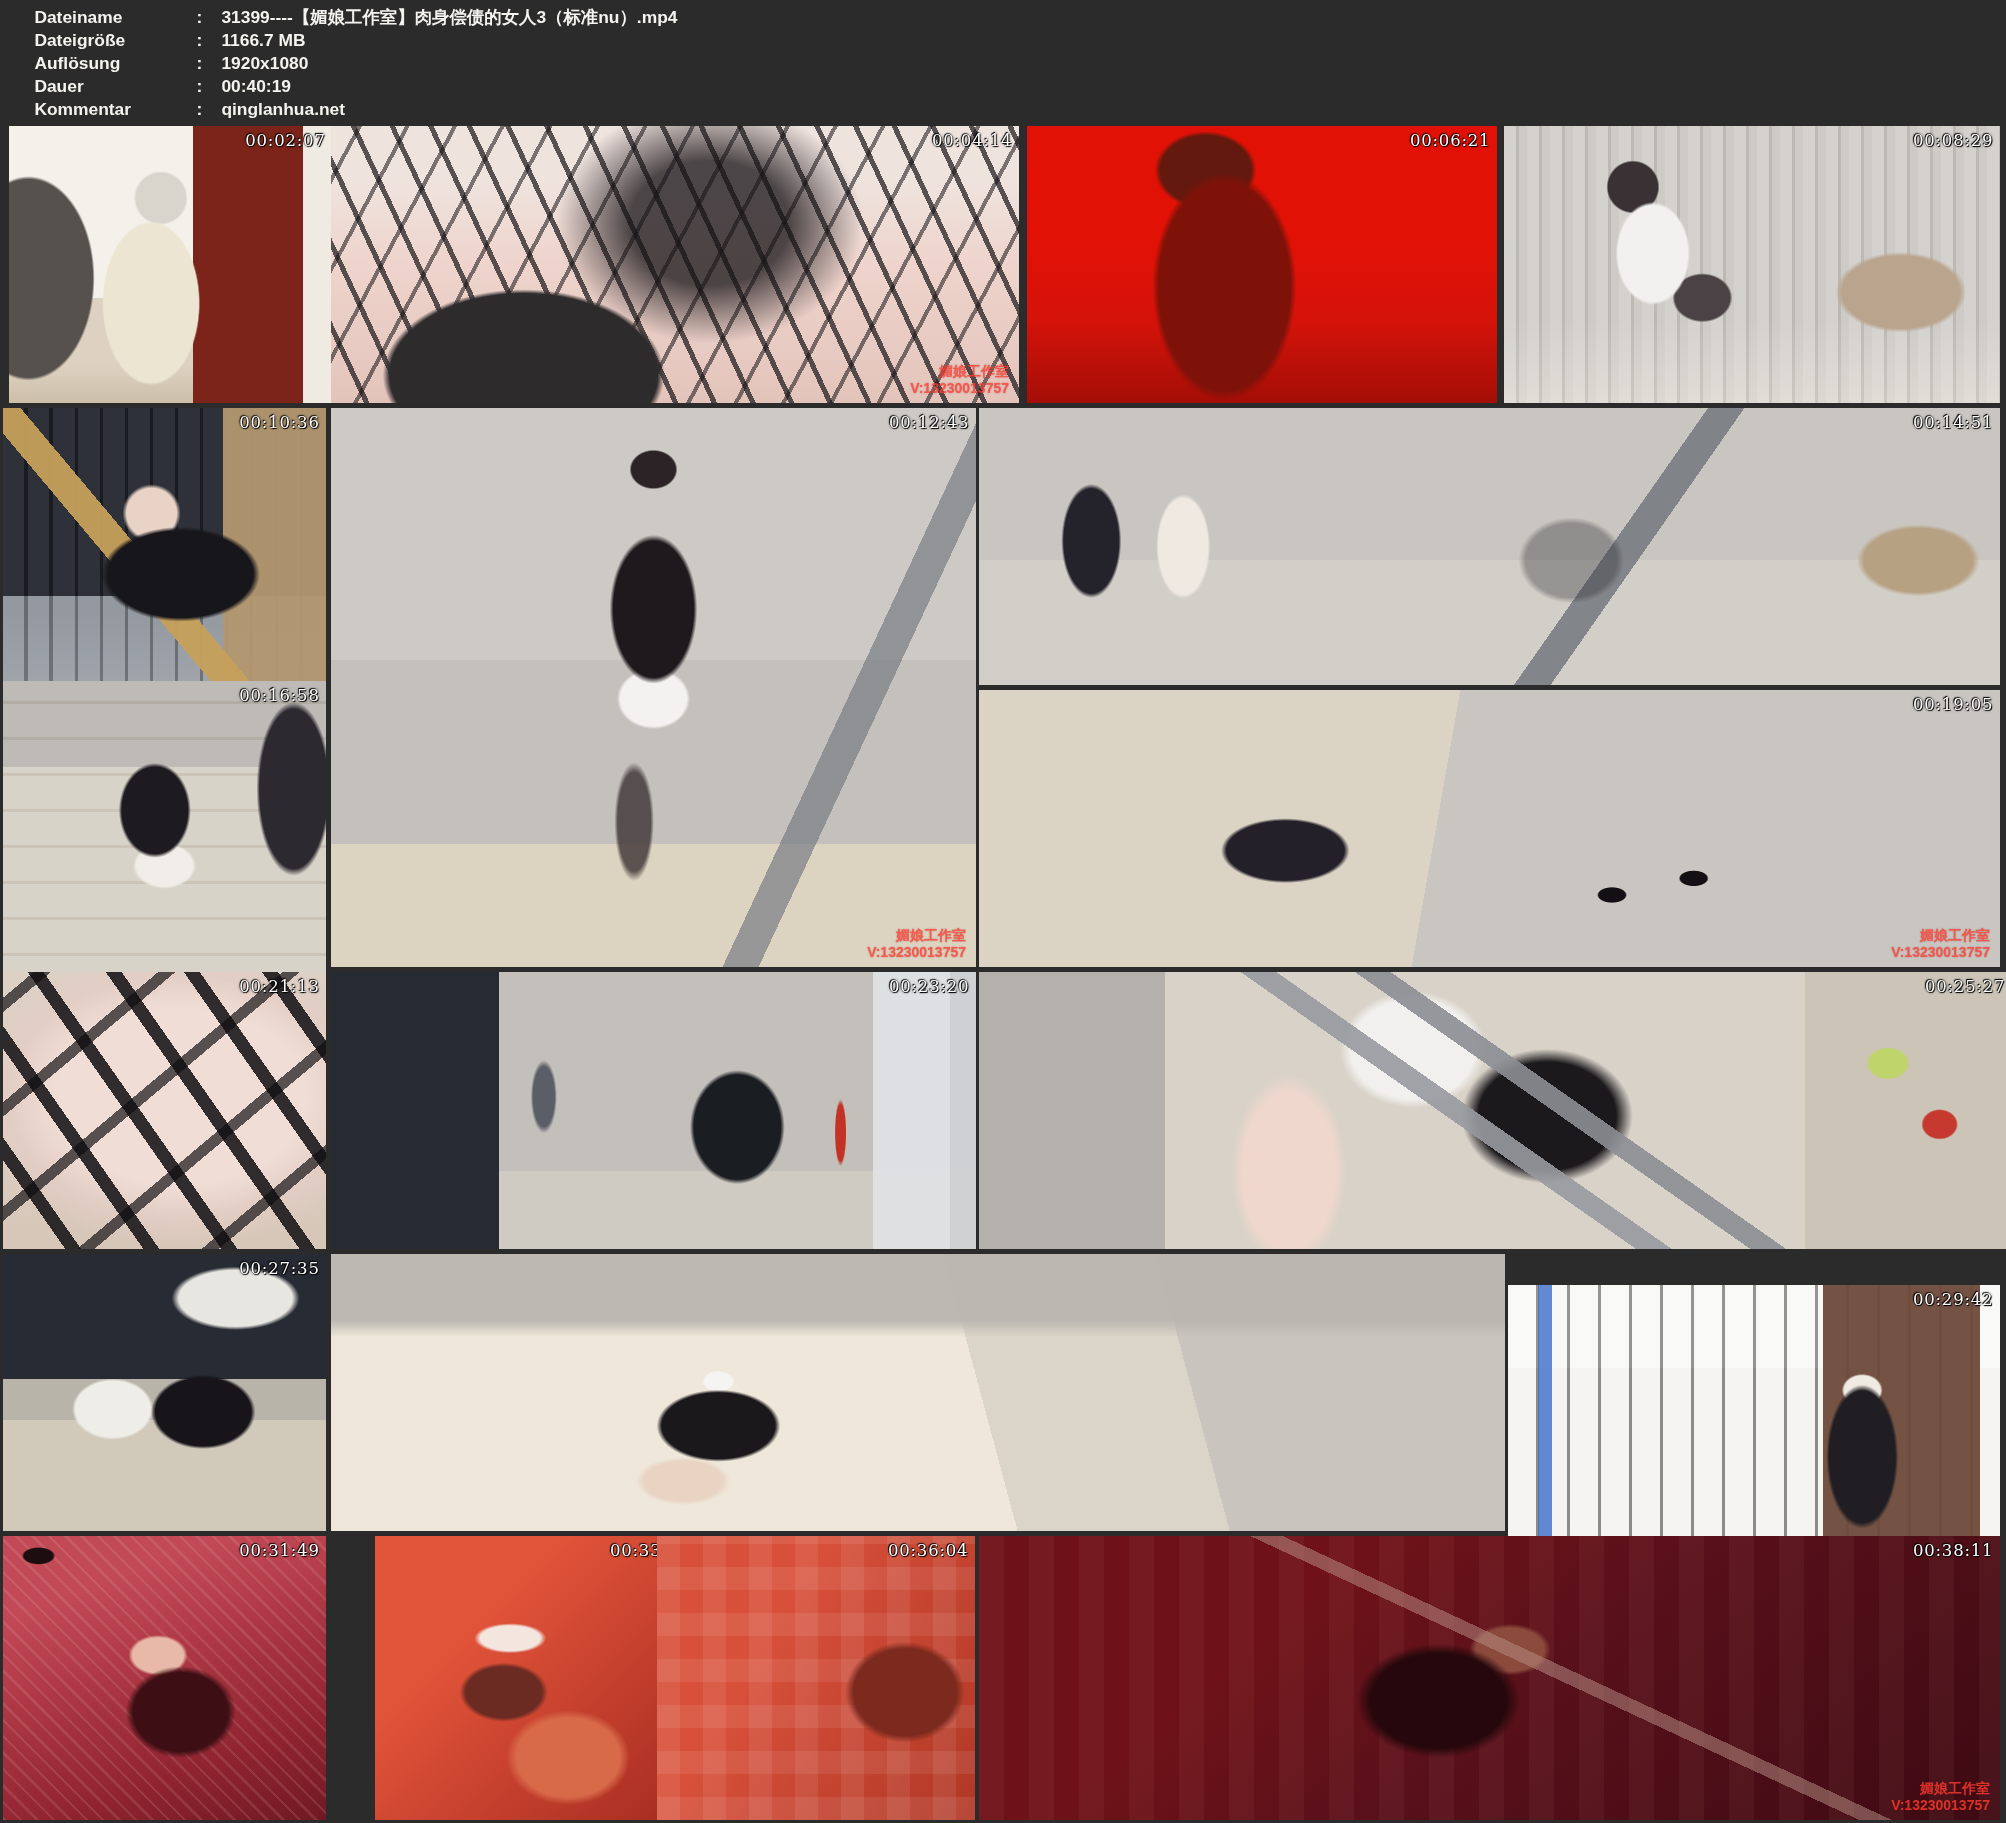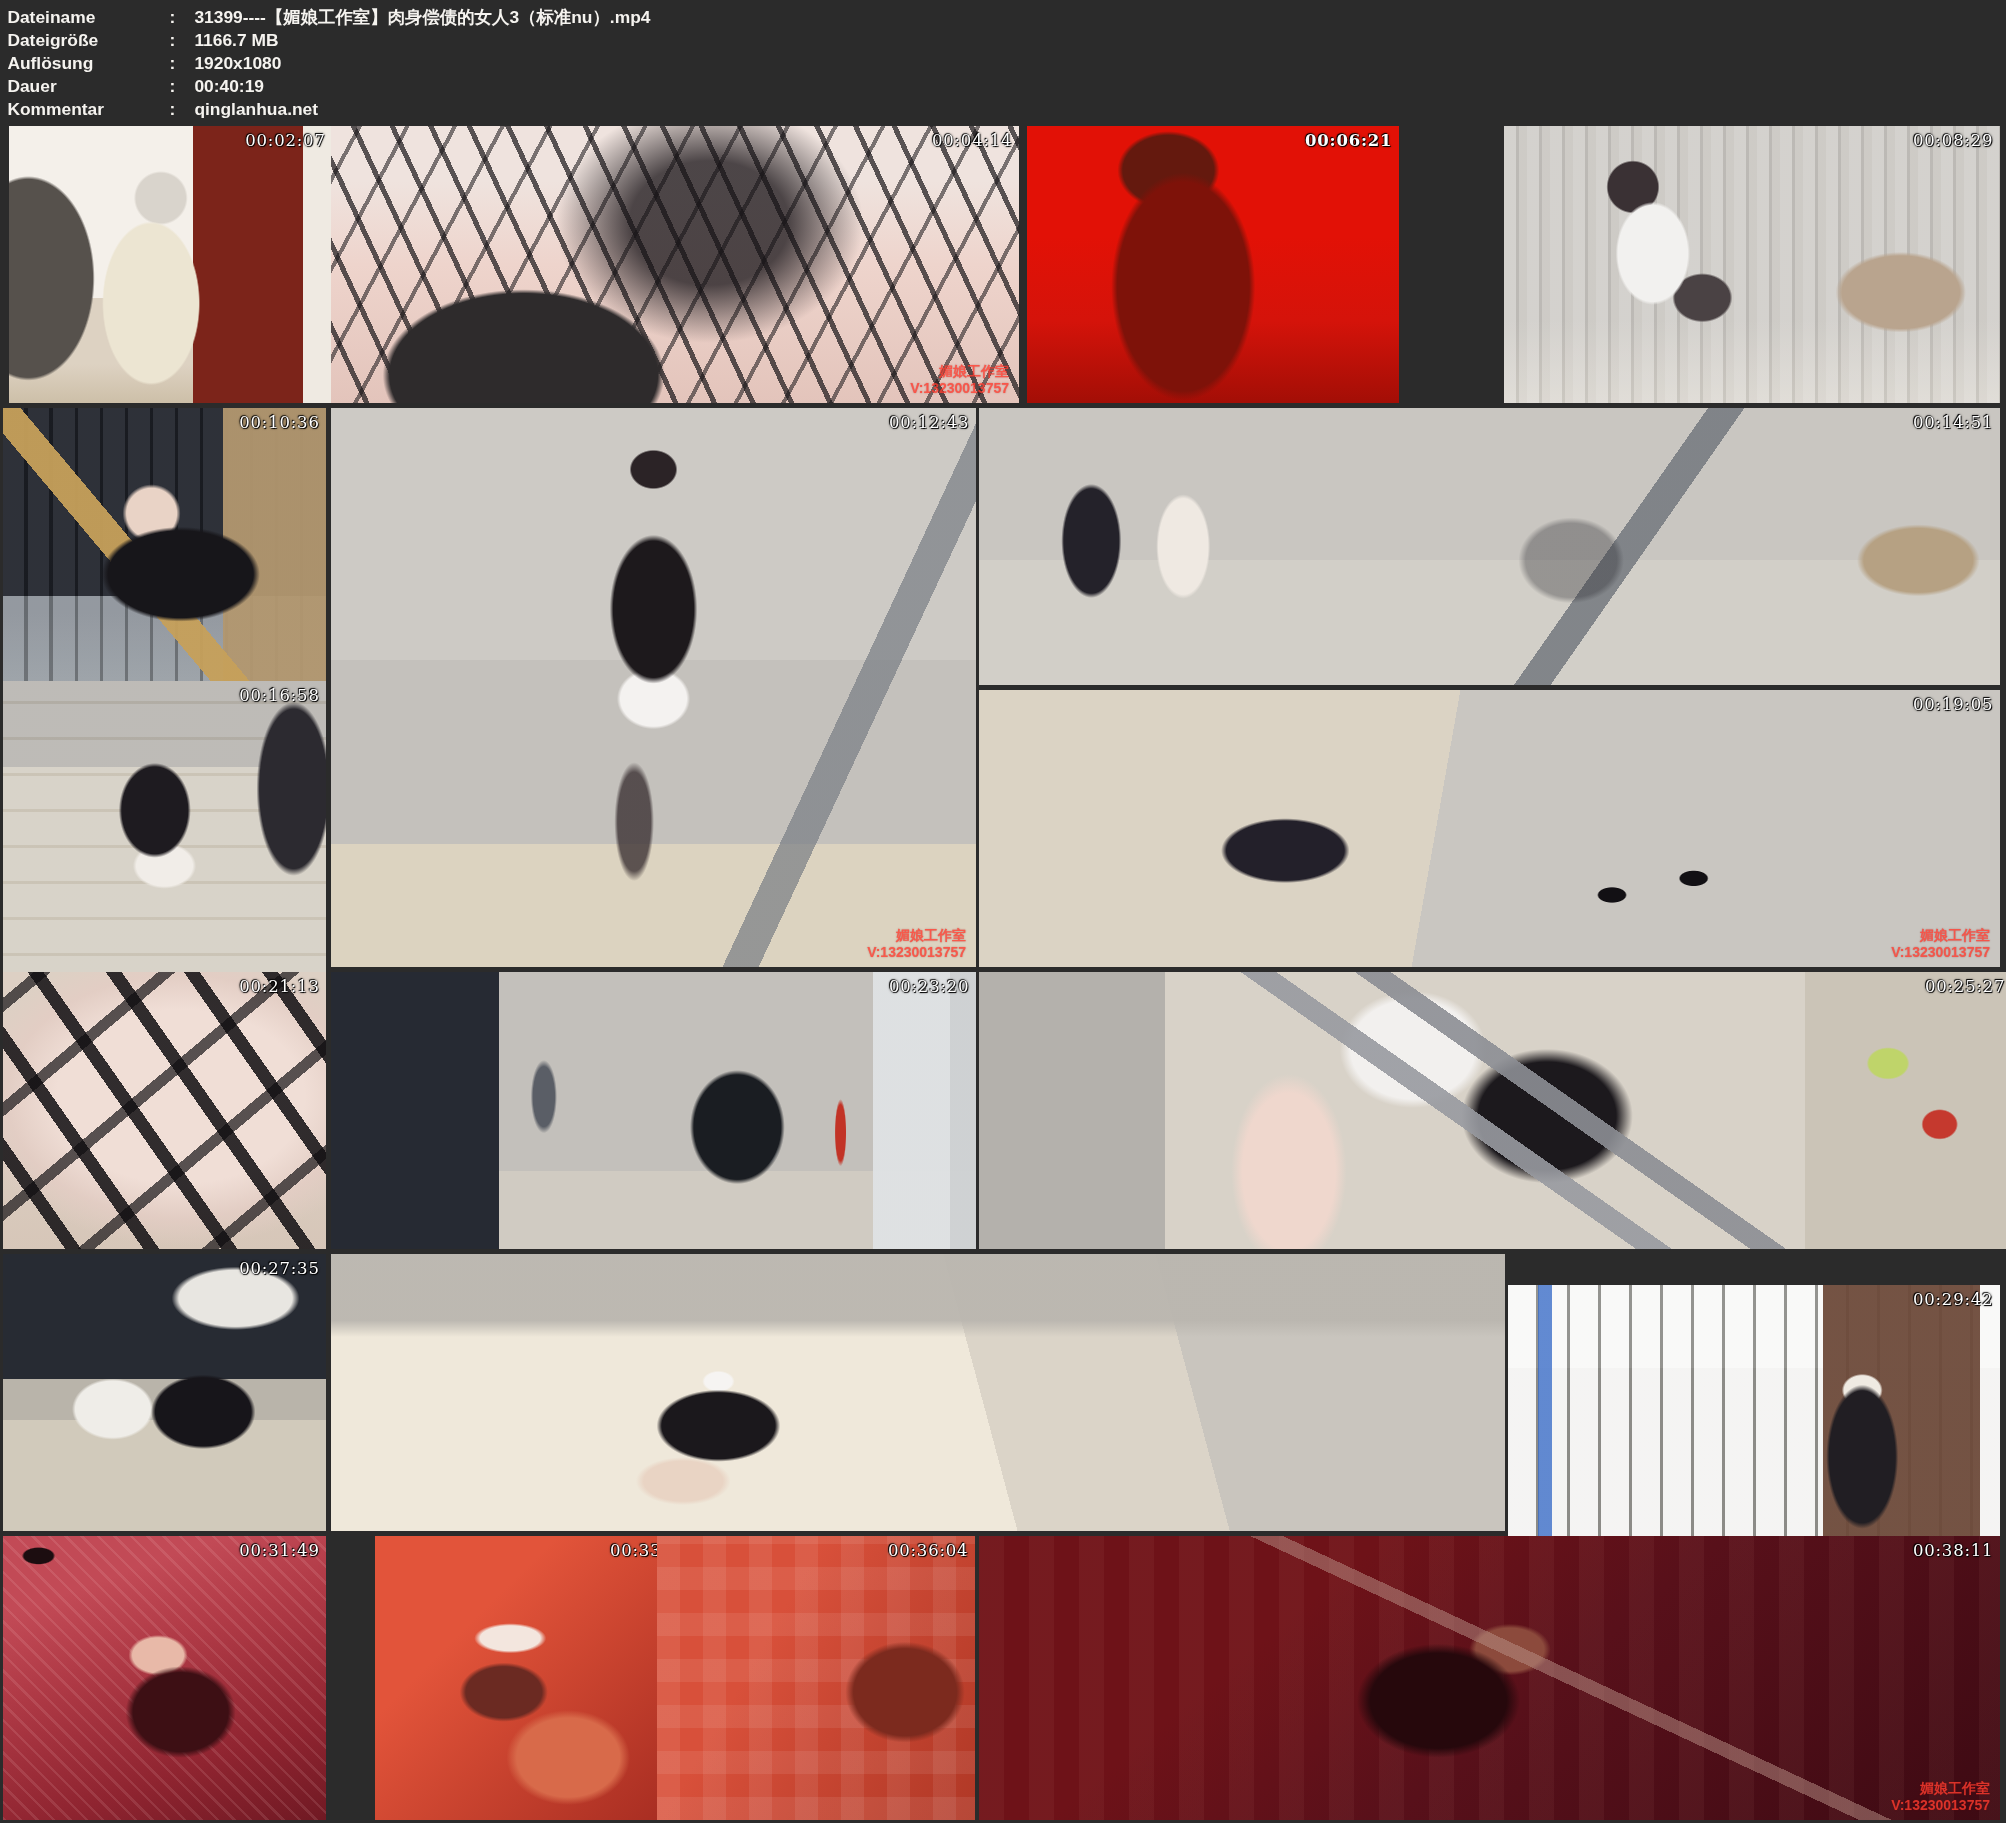--- a/index.html
+++ b/index.html
@@ -6,21 +6,21 @@
   body{
     width:2006px;height:1823px;position:relative;
     background:#2b2b2b;
     font-family:"Liberation Sans",sans-serif;
     overflow:hidden;
   }
   
   .header{
     position:absolute;left:0;top:0;width:1818px;height:124px;
     background:#2b2b2b;color:#f5f3ef;
-    padding-top:5.8px;box-sizing:border-box;
+    padding-top:5.8px;box-sizing:border-box;padding-left:27px;
   }
   .hrow{display:flex;height:23px;line-height:23px;font-size:17.4px;font-weight:bold;}
   .hlabel{width:162px;padding-left:7.4px;}
   .hsep{width:25px;}
   .hvalue{white-space:nowrap;}
   
   .tile{position:absolute;overflow:hidden;background:#9a968f;}
   .ts{
     position:absolute;top:5px;right:6.6px;
     font-family:"DejaVu Serif",serif;
@@ -31,21 +31,21 @@
   .wm{
     position:absolute;right:10px;bottom:6.6px;
     font-size:14px;line-height:16.5px;color:#ff3b2e;opacity:.8;
     text-align:right;font-weight:bold;
     text-shadow:0 0 1.7px rgba(120,0,0,.5);
   }
   .wm span{display:block;}
   
   .tA1{left:3.3px;top:126px;width:323px;height:277px;margin-left:6px;}
   .tA2{left:331px;top:126px;width:688px;height:277px;}
-  .tA3{left:1027px;top:126px;width:372px;height:277px;font-weight:bold;}
+  .tA3{left:1027px;top:126px;width:470px;height:277px;}
   .tA4{left:1504px;top:126px;width:496px;height:277px;}
   .tB1{left:3.3px;top:408px;width:323px;height:277px;}
   .tB2{left:331px;top:408px;width:645px;height:559px;}
   .tB3{left:979px;top:408px;width:1021px;height:277px;}
   .tC1{left:3.3px;top:681px;width:323px;height:308px;}
   .tC3{left:979px;top:690px;width:1021px;height:277px;}
   .tD1{left:3.3px;top:972px;width:323px;height:277px;}
   .tD2{left:331px;top:972px;width:645px;height:277px;}
   .tD3{left:979px;top:972px;width:1021px;height:277px;}
   .tE1{left:3.3px;top:1254px;width:323px;height:277px;}

